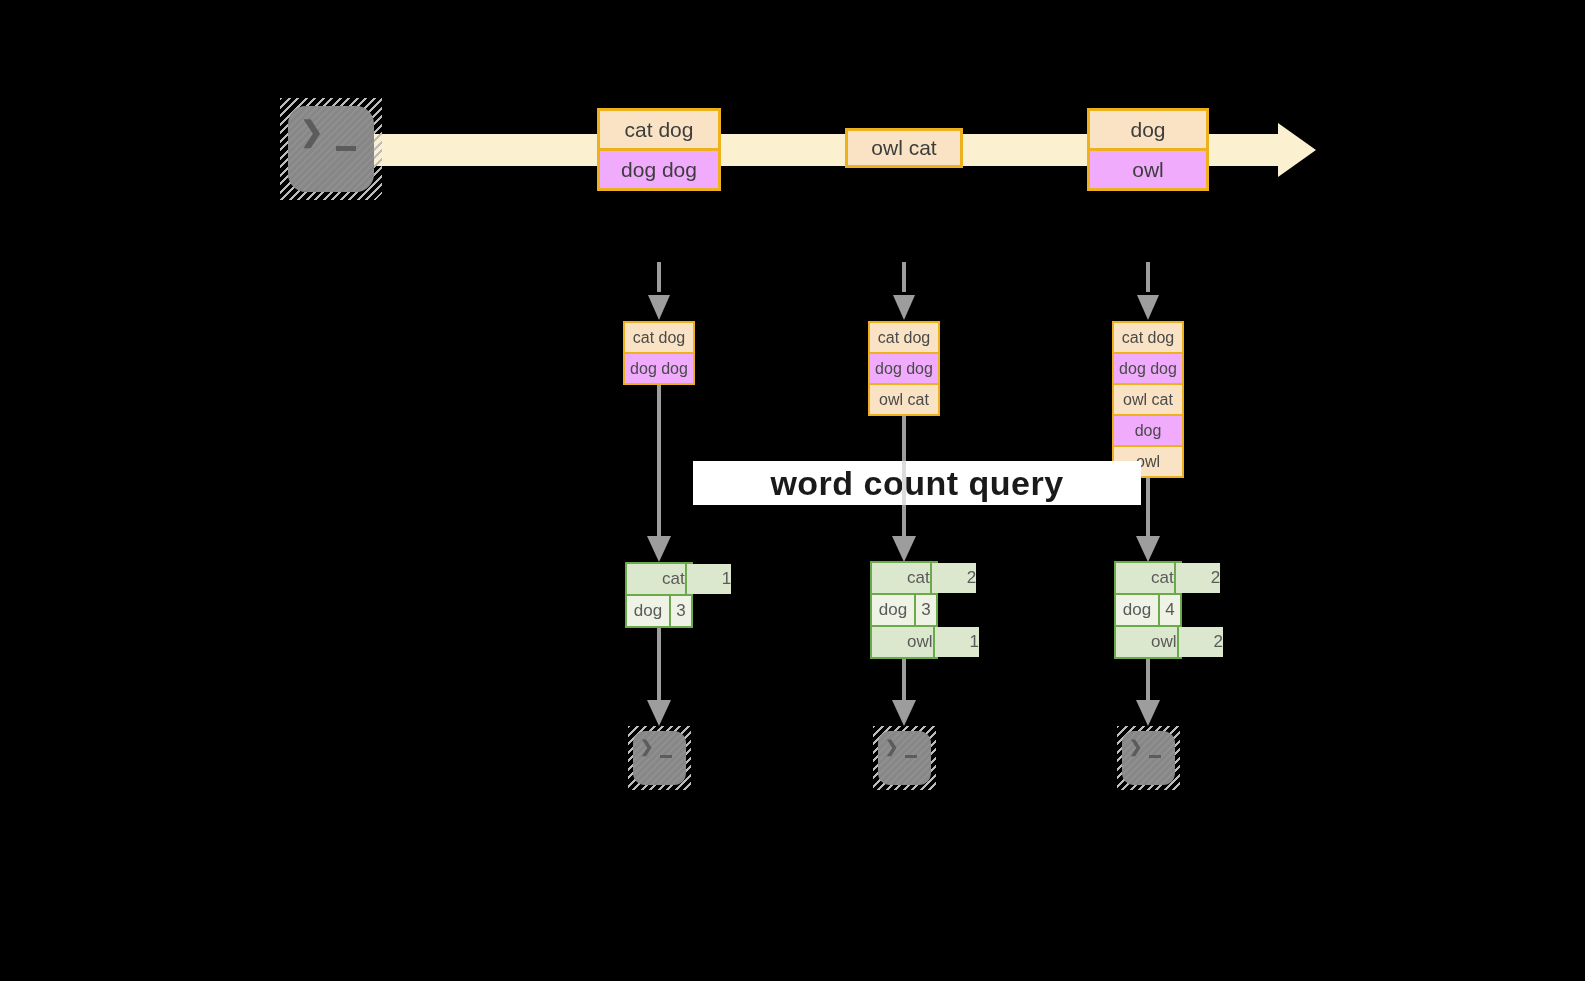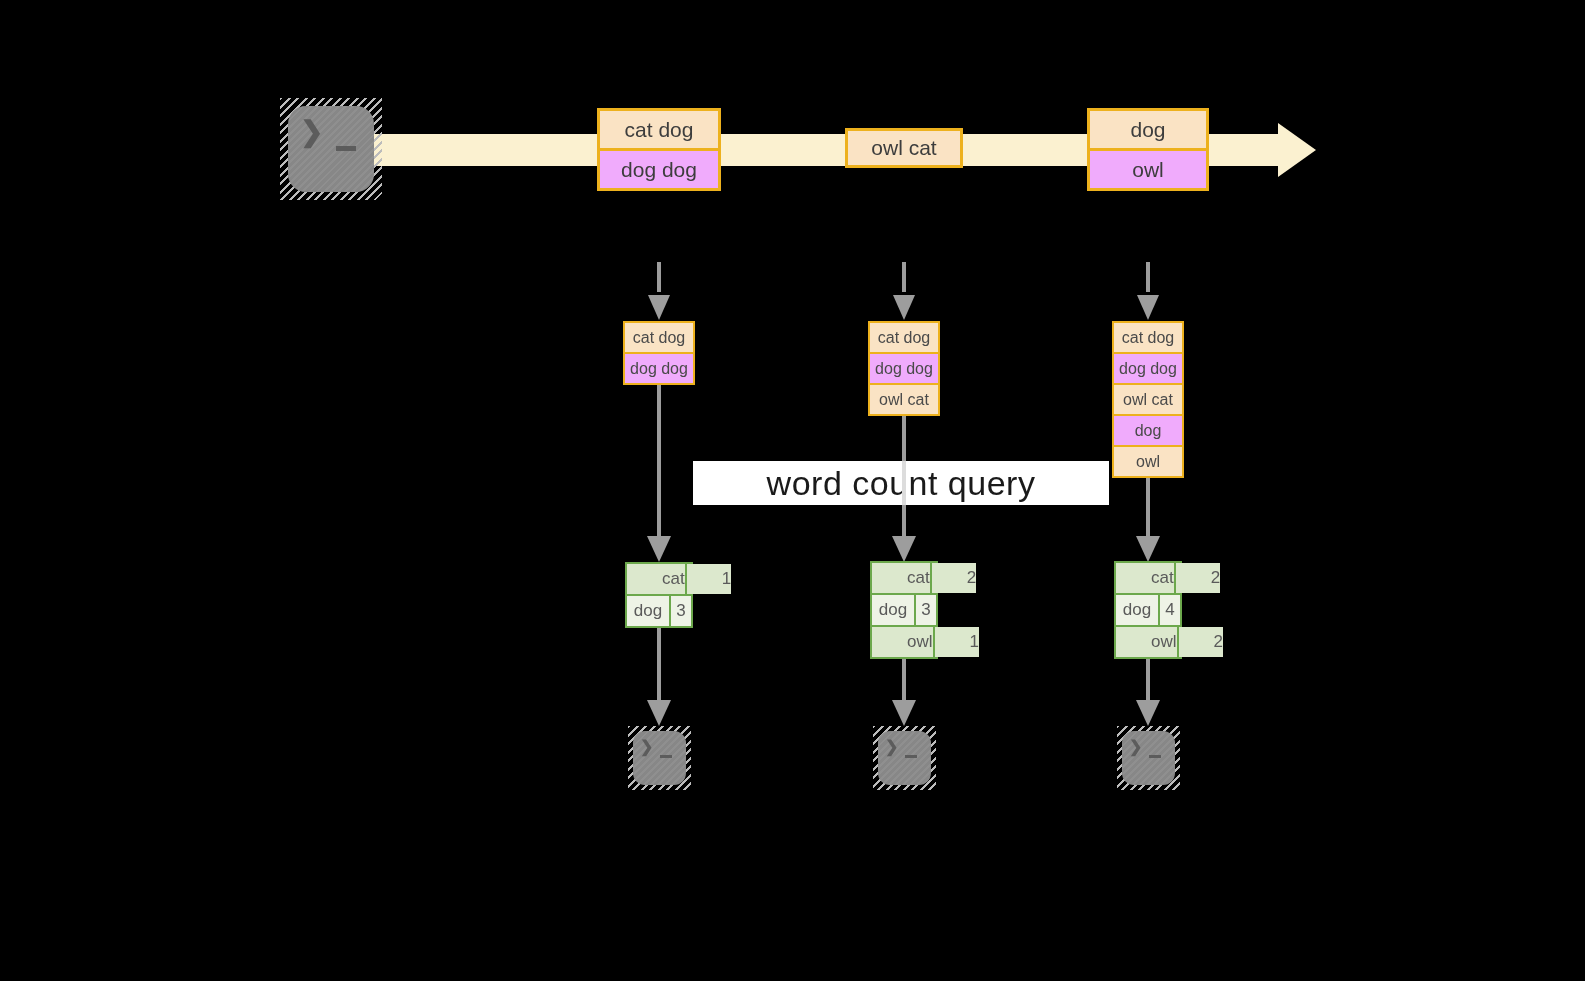--- a/index.html
+++ b/index.html
@@ -97,21 +97,21 @@
     <div class="srow pd">owl</div>
   </div>
 
   <div class="abs vline" style="left:657px;top:385px;height:152px;"></div>
   <div class="abs ahead" style="left:647px;top:536px;"></div>
   <div class="abs vline" style="left:902px;top:416px;height:121px;"></div>
   <div class="abs ahead" style="left:892px;top:536px;"></div>
   <div class="abs vline" style="left:1146px;top:478px;height:59px;"></div>
   <div class="abs ahead" style="left:1136px;top:536px;"></div>
 
-  <div class="abs band" style="left:693px;top:461px;width:416px;height:44px;">
+  <div class="abs band" style="left:693px;top:461px;width:448px;height:44px;font-weight:bold;">
     <span>word count query</span>
   </div>
   <div class="abs vline-light" style="left:902px;top:461px;height:44px;"></div>
 
   <div class="abs gtable" style="left:625px;top:562px;">
     <div class="trow">
       <div class="tword gd">cat</div>
       <div class="tnum gd">1</div>
     </div>
     <div class="trow">

